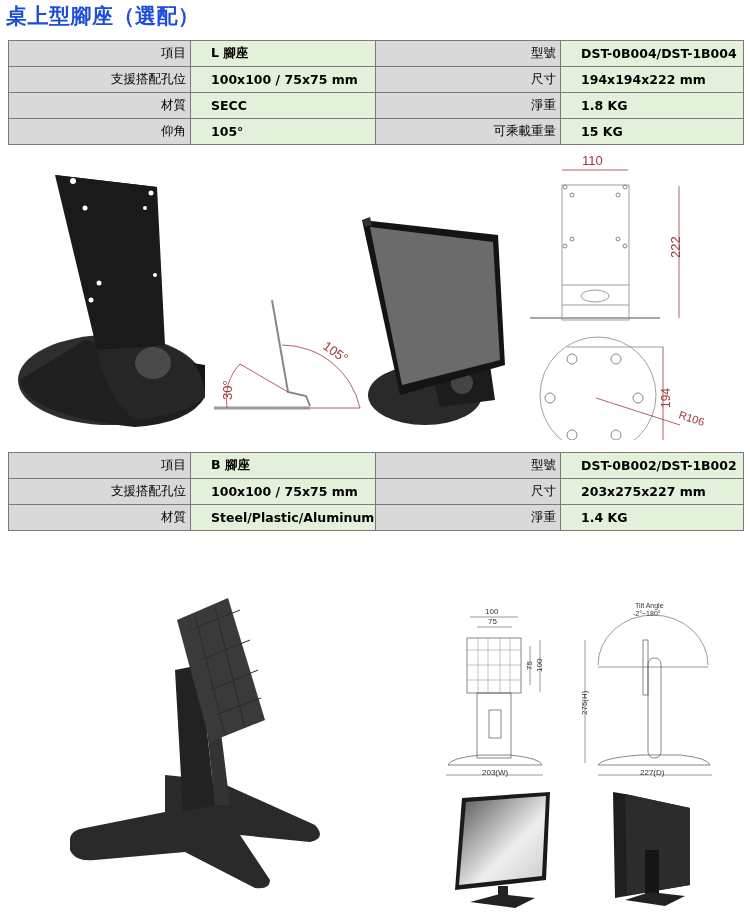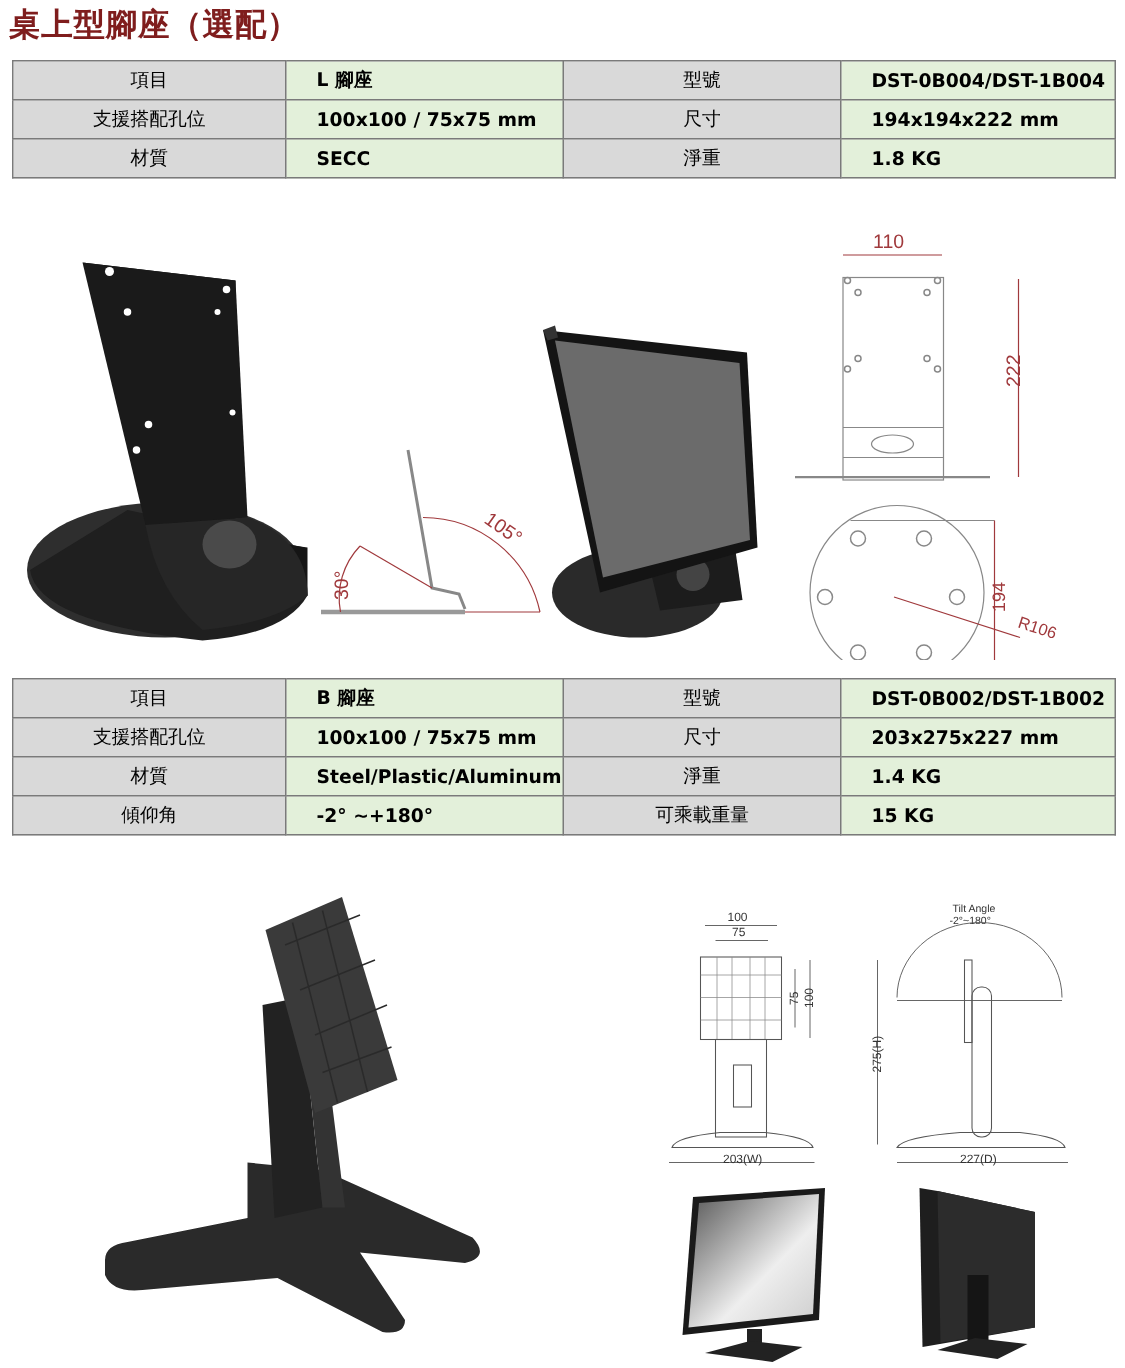--- a/index.html
+++ b/index.html
@@ -1,23 +1,23 @@
 <!DOCTYPE html>
 <html><head>
 <meta charset="utf-8">
 <style>
   html, body { margin: 0; padding: 0; background: #ffffff; }
   body { width: 750px; height: 912px; position: relative; overflow: hidden;
          font-family: "DejaVu Sans", "Liberation Sans", sans-serif; color: #000; }
   .title { position: absolute; left: 6px; top: 2px; font-size: 21px; font-weight: bold;
-           color: #7f1d1d; letter-spacing: 0.5px; }
+           color: #1d4ed8; letter-spacing: 0.5px; }
   table.spec { position: absolute; left: 8px; width: 735px; border-collapse: collapse;
                table-layout: fixed; font-size: 12.5px; }
   table.spec td { border: 1px solid #7a7a7a; height: 25px; padding: 0 4px; }
-  table.spec td.lbl { background: #d9d9d9; text-align: center; }
+  table.spec td.lbl { background: #d9d9d9; text-align: right; }
   table.spec td.val { background: #e3f0da; font-weight: bold; font-family: "DejaVu Sans", sans-serif; padding-left: 20px; }
   table.spec { border: 1.5px solid #666; }
   #t1 { top: 40px; }
   #t2 { top: 452px; }
   .fig { position: absolute; }
   svg text { font-family: "Liberation Sans", sans-serif; }
 </style>
 </head>
 <body>
 
@@ -41,20 +41,26 @@
     <td class="lbl">支援搭配孔位</td>
     <td class="val">100x100 / 75x75 mm</td>
     <td class="lbl">尺寸</td>
     <td class="val">194x194x222 mm</td>
   </tr>
   <tr>
     <td class="lbl">材質</td>
     <td class="val">SECC</td>
     <td class="lbl">淨重</td>
     <td class="val">1.8 KG</td>
+  </tr>
+  <tr>
+    <td class="lbl">仰角</td>
+    <td class="val">105°</td>
+    <td class="lbl">可乘載重量</td>
+    <td class="val">15 KG</td>
   </tr>
 </tbody>
   </table>
 
 <svg class="fig" style="left:15px;top:165px" width="200" height="265">
   <ellipse cx="95" cy="215" rx="92" ry="45" fill="#2e2e2e"></ellipse>
   <path d="M5 215 Q10 250 120 262 Q175 258 190 232 L188 200 L70 175 Z" fill="#1f1f1f"></path>
   <path d="M40 10 L142 22 L142 190 Q142 215 190 232 L190 200 Q75 185 82 175 L80 25 Z" fill="#151515"></path>
   <path d="M40 10 L142 22 L150 180 L82 185 Z" fill="#1a1a1a"></path>
   <path d="M82 185 L150 180 Q190 195 190 232 Q170 250 120 255 Q90 230 82 185 Z" fill="#262626"></path>
@@ -140,26 +146,20 @@
     <td class="lbl">支援搭配孔位</td>
     <td class="val">100x100 / 75x75 mm</td>
     <td class="lbl">尺寸</td>
     <td class="val">203x275x227 mm</td>
   </tr>
   <tr>
     <td class="lbl">材質</td>
     <td class="val">Steel/Plastic/Aluminum</td>
     <td class="lbl">淨重</td>
     <td class="val">1.4 KG</td>
-  </tr>
-  <tr>
-    <td class="lbl">傾仰角</td>
-    <td class="val">-2°  ~+180°</td>
-    <td class="lbl">可乘載重量</td>
-    <td class="val">15 KG</td>
   </tr>
 </tbody>
   </table>
 
 <svg class="fig" style="left:65px;top:590px" width="270" height="305">
   <path d="M5 250 Q5 240 20 238 L100 222 L100 185 L150 190 L250 235 Q262 248 245 252 L175 245 L205 290 Q205 300 190 298 L120 262 L30 270 Q10 272 5 260 Z" fill="#2a2a2a"></path>
   <path d="M110 80 L135 75 L150 215 L118 222 Z" fill="#222"></path>
   <path d="M135 75 L148 78 L165 215 L150 215 Z" fill="#333"></path>
   <path d="M112 30 L163 8 L200 130 L145 152 Z" fill="#3a3a3a"></path>
   <g stroke="#2a2a2a" stroke-width="1" fill="none">

